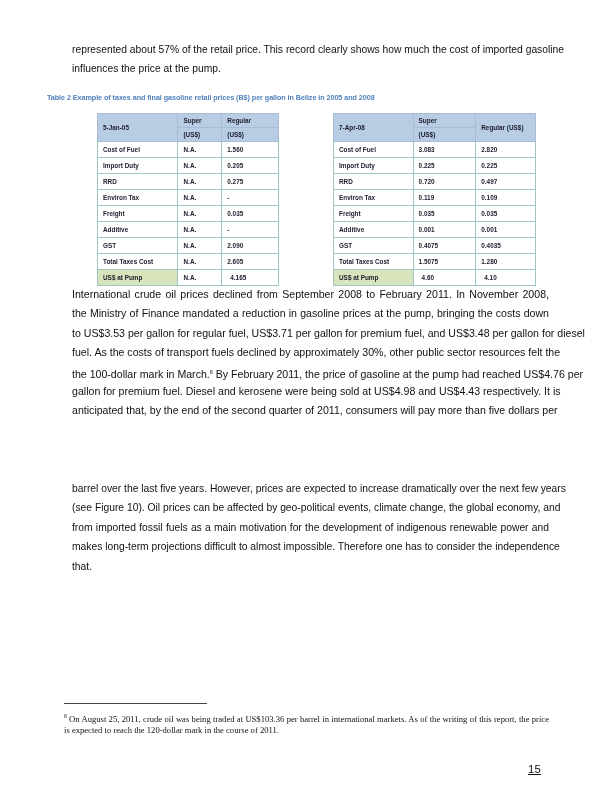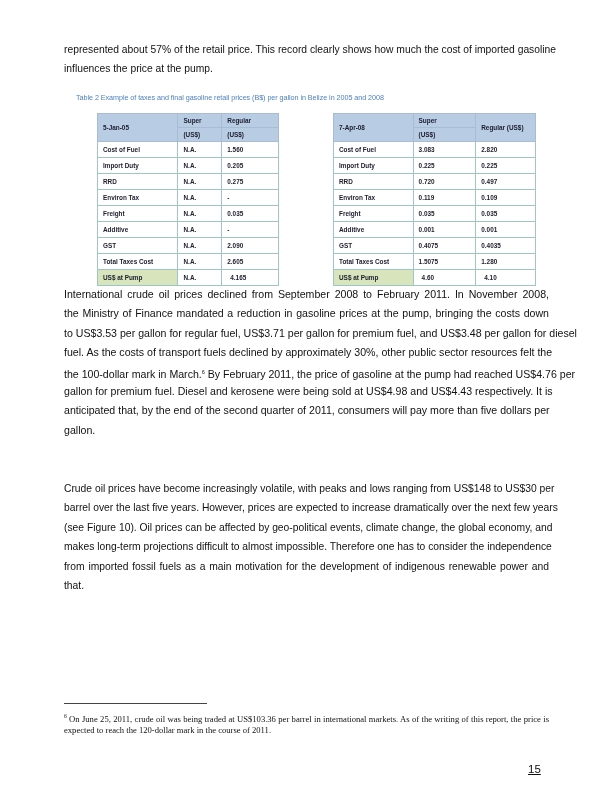--- a/index.html
+++ b/index.html
@@ -1,22 +1,22 @@
 <!DOCTYPE html>
 <html><head>
 <meta charset="utf-8">
 <style>
   html, body { margin: 0; padding: 0; background: #ffffff; }
   body { width: 612px; height: 792px; position: relative; overflow: hidden;
          font-family: "Liberation Sans", "DejaVu Sans", sans-serif; color: #111; }
   .para { position: absolute; left: 64px; width: 485px; font-size: 10.3px;
           line-height: 19.4px; text-align: justify; text-align-last: left; }
-  .para span.line { display: block; text-align: justify; text-align-last: justify; white-space: nowrap; height: 19.4px; }
+  .para span.line { display: block; text-align: justify; text-align-last: justify; white-space: nowrap; height: 19.4px; margin-left: 8px; }
   .para span.line.last { text-align-last: left; }
-  .caption { position: absolute; left: 76px; top: 93px; font-size: 7.2px; font-weight: normal;
+  .caption { position: absolute; left: 47px; top: 93px; font-size: 7.2px; font-weight: bold;
              color: #4f81bd; white-space: nowrap; letter-spacing: -0.05px; }
   table.t { position: absolute; border-collapse: collapse; font-size: 6.4px; font-weight: bold; color: #1c1c2c; }
   table.t td { border: 1px solid #9fc6c4; padding: 0 0 0 5px; height: 15px; vertical-align: middle; background: #fff; }
   table.t tr.hdr td { background: #b8cce4; height: 13px; border-color: #a8bcd4; }
   table.t tr.hdr td.lbl { vertical-align: middle; }
   table.t td.pump { background: #d7e4bc; }
   .rule { position: absolute; left: 64px; top: 703px; width: 143px; height: 1px; background: #444; }
   .footnote { position: absolute; left: 64px; top: 711px; width: 485px; font-family: "Liberation Serif", "DejaVu Serif", serif;
               font-size: 8.6px; line-height: 11px; text-align: justify; }
   .footnote sup, .para sup { font-size: 5.5px; vertical-align: 4px; }
@@ -160,28 +160,26 @@
   </table>
 
 <div class="para" style="top:285px; font-size:10.6px;">
   <span class="line">International crude oil prices declined from September 2008 to February 2011. In November 2008,</span>
   <span class="line">the Ministry of Finance mandated a reduction in gasoline prices at the pump, bringing the costs down</span>
   <span class="line">to US$3.53 per gallon for regular fuel, US$3.71 per gallon for premium fuel, and US$3.48 per gallon for diesel</span>
   <span class="line">fuel. As the costs of transport fuels declined by approximately 30%, other public sector resources felt the</span>
   <span class="line"><span>the 100-dollar mark in March.</span><sup>6</sup><span> By February 2011, the price of gasoline at the pump had reached US$4.76 per</span></span>
   <span class="line">gallon for premium fuel. Diesel and kerosene were being sold at US$4.98 and US$4.43 respectively. It is</span>
   <span class="line">anticipated that, by the end of the second quarter of 2011, consumers will pay more than five dollars per</span>
-  <span class="line last">gallon.</span>
 </div>
 
 <div class="para" style="top:479px;">
-  <span class="line">Crude oil prices have become increasingly volatile, with peaks and lows ranging from US$148 to US$30 per</span>
   <span class="line">barrel over the last five years. However, prices are expected to increase dramatically over the next few years</span>
   <span class="line">(see Figure 10). Oil prices can be affected by geo-political events, climate change, the global economy, and</span>
+  <span class="line">from imported fossil fuels as a main motivation for the development of indigenous renewable power and</span>
   <span class="line">makes long-term projections difficult to almost impossible. Therefore one has to consider the independence</span>
-  <span class="line">from imported fossil fuels as a main motivation for the development of indigenous renewable power and</span>
   <span class="line last">that.</span>
 </div>
 
 <div class="rule"></div>
-<div class="footnote"><sup>6</sup><span> On June 25, 2011, crude oil was being traded at US$103.36 per barrel in international markets. As of the writing of this report, the price is expected to reach the 120-dollar mark in the course of 2011.</span></div>
+<div class="footnote"><sup>6</sup><span> On August 25, 2011, crude oil was being traded at US$103.36 per barrel in international markets. As of the writing of this report, the price is expected to reach the 120-dollar mark in the course of 2011.</span></div>
 
 <div class="pagenum">15</div>
 
 </body></html>

